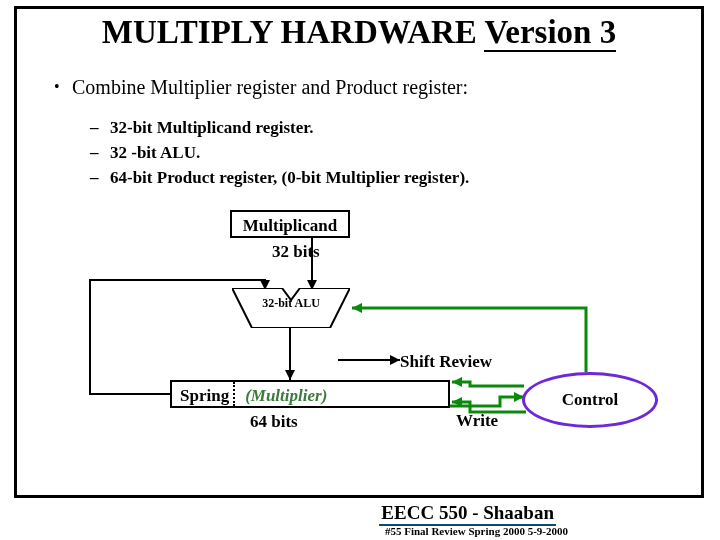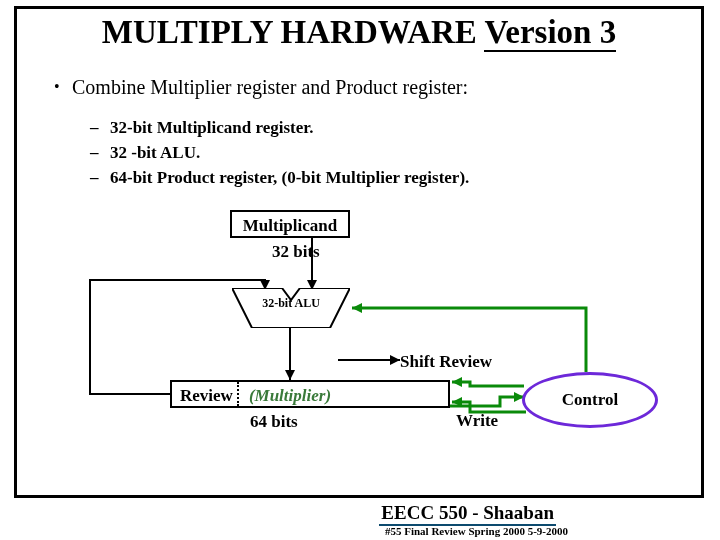--- a/index.html
+++ b/index.html
@@ -179,21 +179,21 @@
   <div class="label bits32a">32 bits</div>
 
   <div class="alu-wrap">
     <svg width="118" height="40">
       <polygon points="0,0 50,0 59,12 68,0 118,0 98,40 20,40" fill="#fff" stroke="#000" stroke-width="2"></polygon>
     </svg>
     <div class="alu-text">32-bit ALU</div>
   </div>
 
   <div class="box product">
-    <span>Review</span>
+    <span>Spring</span>
     <span class="vbar"></span>
     <span class="mult">(Multiplier)</span>
   </div>
   <div class="label bits64">64 bits</div>
 
   <div class="label shiftright">Shift Review</div>
   <div class="label writet">Write</div>
 
   <div class="control">
     <span>Control</span>

